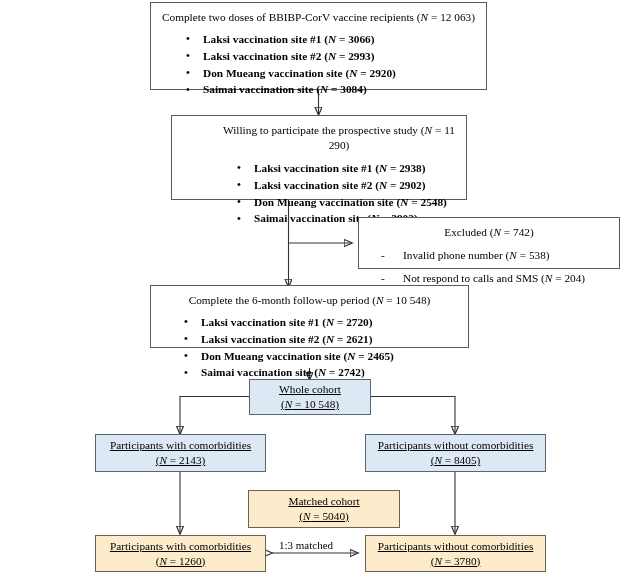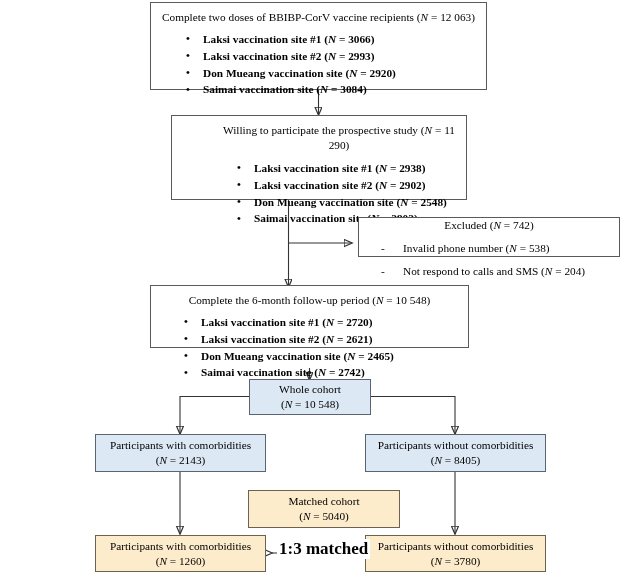--- a/index.html
+++ b/index.html
@@ -74,30 +74,29 @@
     top:0;
   }
 
   .centerbox{
     display:flex;
     flex-direction:column;
     align-items:center;
     justify-content:center;
     text-align:center;
   }
-  .centerbox .l1,.centerbox .l2{display:block;white-space:nowrap;}
+  .centerbox .l1,.centerbox .l2{display:block;white-space:nowrap;text-decoration:underline;}
 
   .edge-label{
     position:absolute;
-    font-size:17px;
+    font-size:11px;
     z-index:3;
     background:#fff;
     padding:0 2px;
     white-space:nowrap;
-    font-weight:bold;
   }
 
   svg.connectors{
     position:absolute;
     left:0;top:0;
     width:640px;height:573px;
     z-index:1;
     overflow:visible;
   }
   svg.connectors line, svg.connectors path{
@@ -154,21 +153,21 @@
   <div class="box white stage" style="left:171px;top:115px;width:296px;height:85px;padding-left:40px;">
     <span class="title">Willing to participate the prospective study (<i>N</i> = 11 290)</span>
     <ul class="items" style="padding-left:42px;margin-top:8px;">
       <li>Laksi vaccination site #1 (<i>N</i> = 2938)</li>
       <li>Laksi vaccination site #2 (<i>N</i> = 2902)</li>
       <li>Don Mueang vaccination site (<i>N</i> = 2548)</li>
       <li>Saimai vaccination site (<i>N</i> = 2902)</li>
     </ul>
   </div>
 
-  <div class="box white" style="left:358px;top:217px;width:262px;height:40px;padding-top:0;">
+  <div class="box white" style="left:358px;top:217px;width:262px;height:52px;padding-top:7px;">
     <span class="title">Excluded (<i>N</i> = 742)</span>
     <ul class="dash">
       <li>Invalid phone number (<i>N</i> = 538)</li>
       <li>Not respond to calls and SMS (<i>N</i> = 204)</li>
     </ul>
   </div>
 
   <div class="box white stage" style="left:150px;top:285px;width:319px;height:63px;">
     <span class="title">Complete the 6-month follow-up period (<i>N</i> = 10 548)</span>
     <ul class="items" style="padding-left:50px;">

